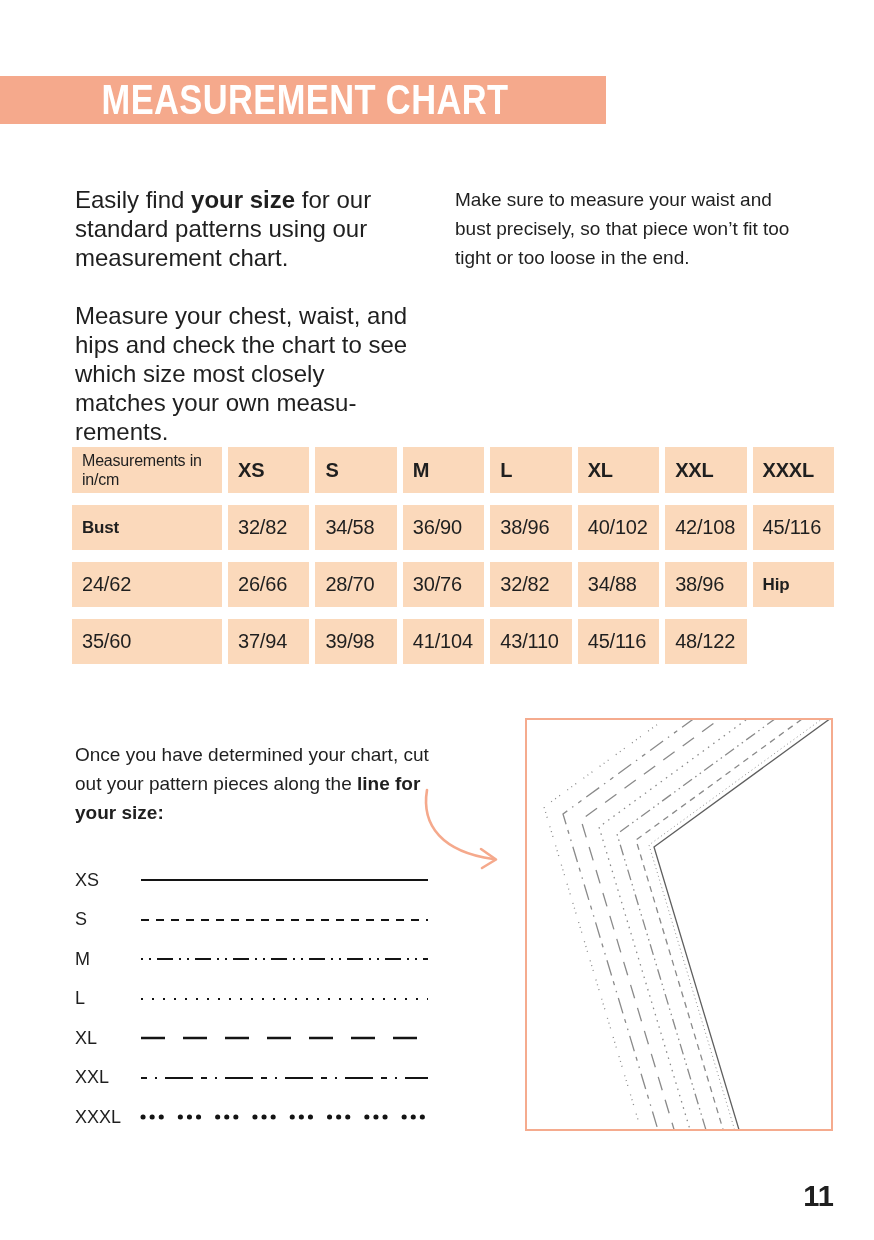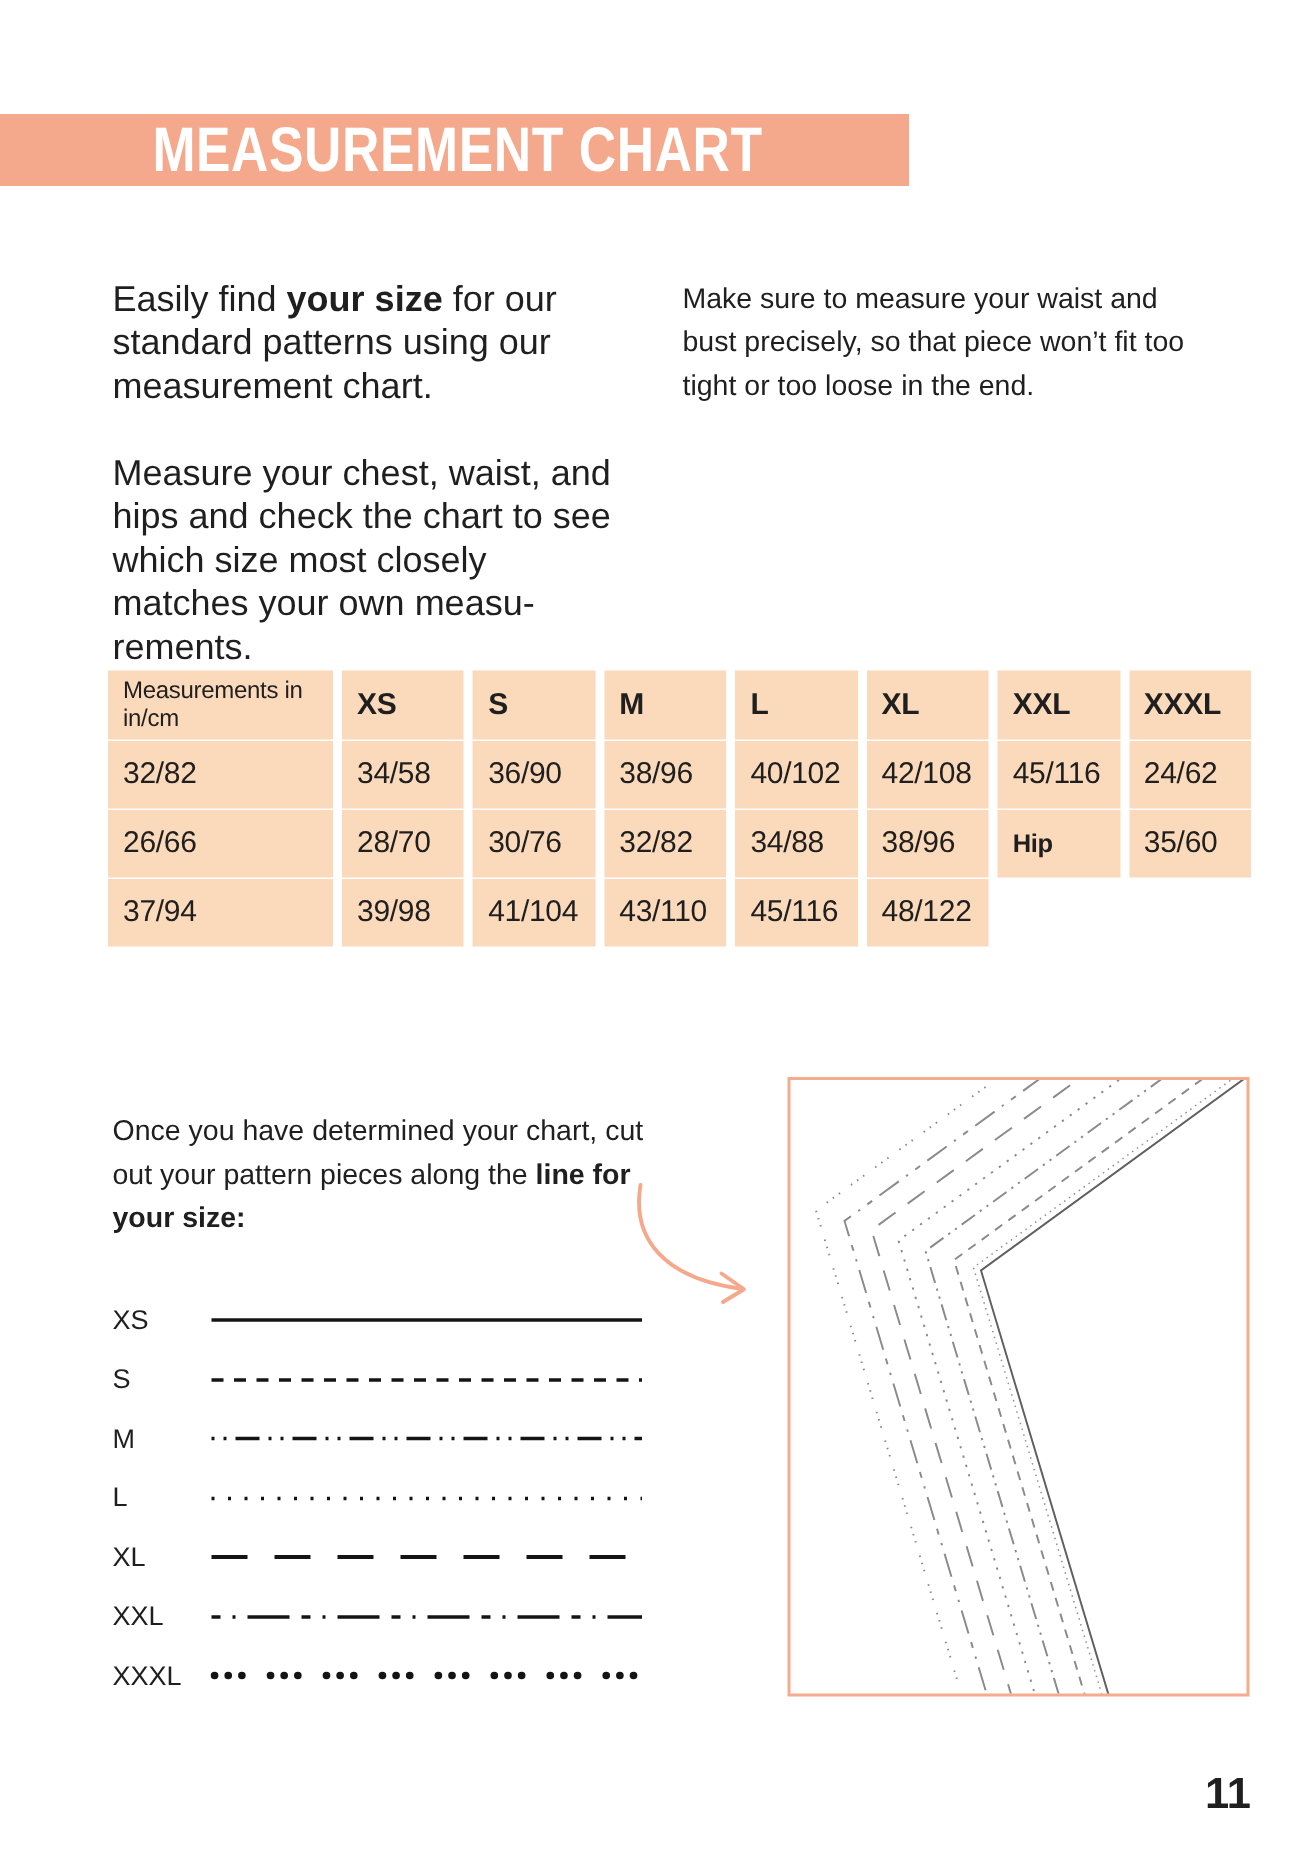--- a/index.html
+++ b/index.html
@@ -11,21 +11,21 @@
   .title-bar { position:absolute; left:0; top:76px; width:606px; height:48px; background:#f5a98c; display:flex; align-items:center;padding-left:36px; }
   .title-text { color:#ffffff; font-weight:700; font-size:42px; letter-spacing:0.5px; transform:scaleX(0.82); transform-origin:left center; padding-left:80px; white-space:nowrap; }
 
   
   .intro-left  { position:absolute; left:75px;  top:185px; width:336px; font-size:24px; line-height:29px; }
   .intro-right { position:absolute; left:455px; top:185px; width:345px; font-size:19px; line-height:29px; }
   .intro-left p + p { margin-top:29px; }
   b { font-weight:700; }
 
   
-  .size-table { position:absolute; left:72px; top:447px; width:762px; display:grid; grid-template-columns:150px repeat(7, 1fr); grid-template-rows:46px 45px 45px 45px; gap:1px 6px; }
+  .size-table { position:absolute; left:72px; top:447px; width:762px; display:grid; grid-template-columns:150px repeat(7, 1fr); grid-template-rows:46px 45px 45px 45px; gap:12px 6px; }
   .cell { background:#fbd9bb; display:flex; align-items:center; padding:0 10px; font-size:20px; letter-spacing:-0.2px; }
   .cell.corner { font-size:16px; line-height:19px; align-items:center; }
   .cell.size-head { font-weight:700; }
   .cell.row-label { font-weight:700; font-size:17px; }
 
   
   .cut-text { position:absolute; left:75px; top:740px; width:368px; font-size:19px; line-height:29px; }
 
   
   .arrow { position:absolute; left:405px; top:782px; }
@@ -80,20 +80,21 @@
   <div class="size-table">
     <div class="cell corner">Measurements in in/cm</div>
     <div class="cell size-head">XS</div>
     <div class="cell size-head">S</div>
     <div class="cell size-head">M</div>
     <div class="cell size-head">L</div>
     <div class="cell size-head">XL</div>
     <div class="cell size-head">XXL</div>
     <div class="cell size-head">XXXL</div>
 
+    <div class="cell row-label">Bust</div>
     <div class="cell">32/82</div>
     <div class="cell">34/58</div>
     <div class="cell">36/90</div>
     <div class="cell">38/96</div>
     <div class="cell">40/102</div>
     <div class="cell">42/108</div>
     <div class="cell">45/116</div>
 
     <div class="cell">24/62</div>
     <div class="cell">26/66</div>

